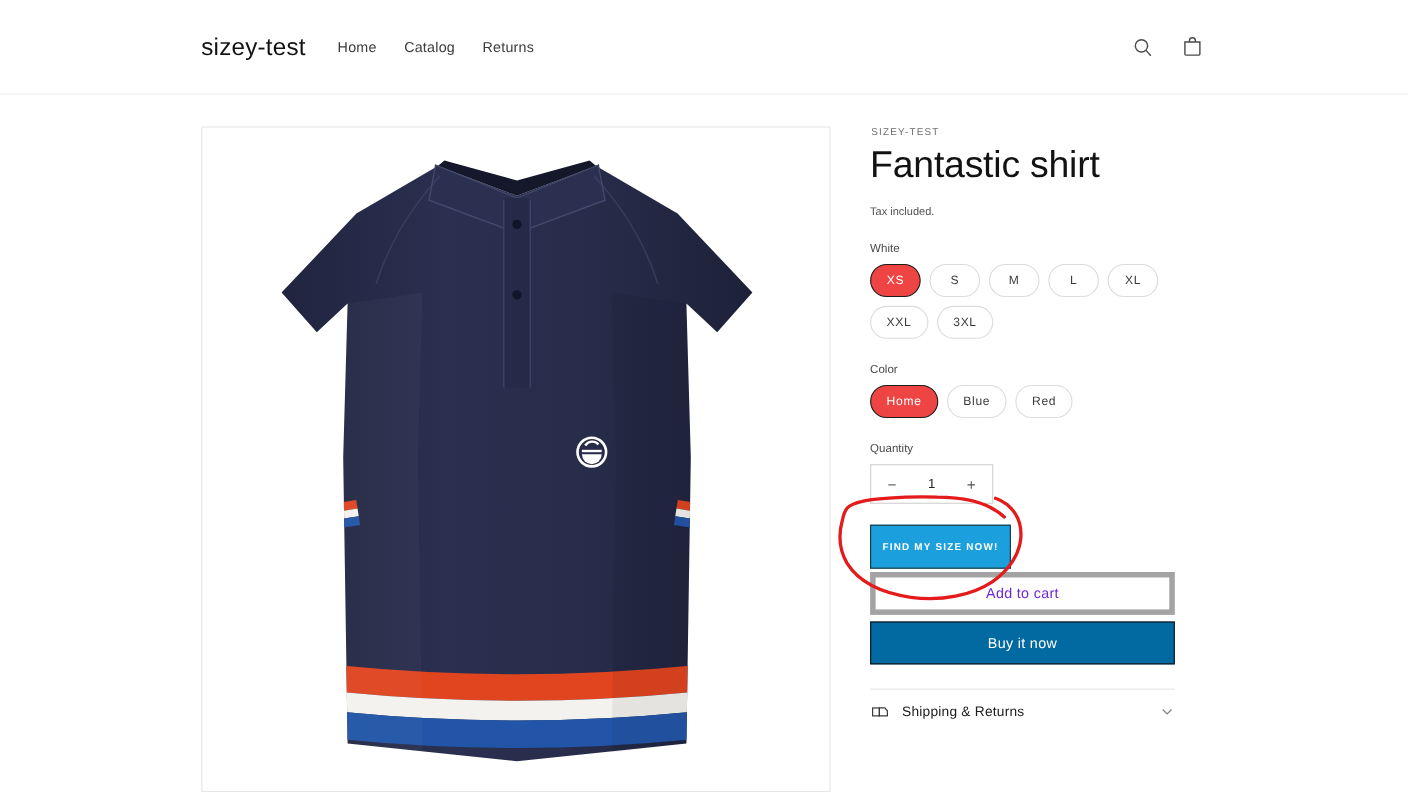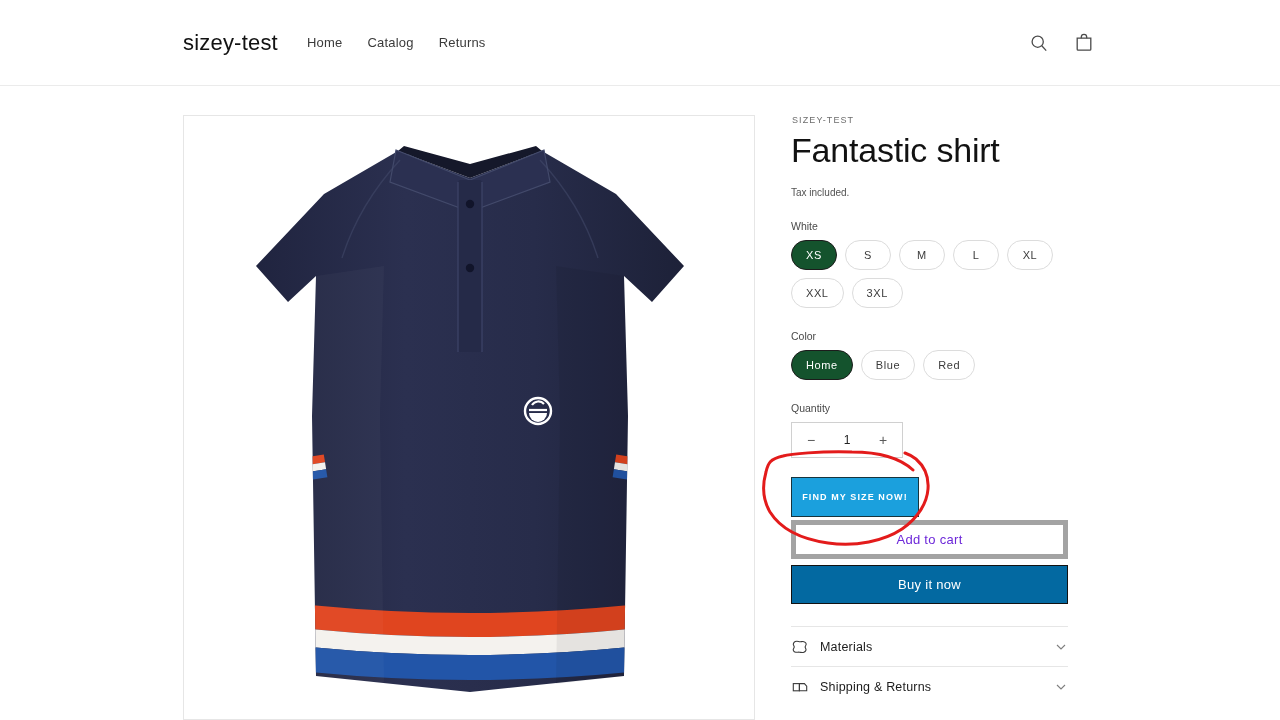--- a/index.html
+++ b/index.html
@@ -97,21 +97,21 @@
     min-width: 46px; height: 30px; padding: 0 14px;
     border-radius: 16px;
     border: 1px solid #dcdcdc;
     background: #fff;
     color: #3b3b3b;
     font-size: 11px; letter-spacing: .6px;
     display: flex; align-items: center; justify-content: center;
     cursor: pointer; white-space: nowrap;
   }
   .pill.selected {
-    background: #14532d; border-color: #1c1c1c; color: #ffffff;
+    background: #ef4444; border-color: #1c1c1c; color: #ffffff;
   }
 
   .qty {
     margin-left: 2px; margin-top: 8px;
     width: 112px; height: 36px;
     border: 1px solid #d0d0d0;
     display: flex; align-items: center; justify-content: space-between;
     padding: 0 11px;
   }
   .qty-btn {
@@ -301,37 +301,20 @@
       </div>
 
       <div class="cta-blue">FIND MY SIZE NOW!</div>
       <div class="btn-wide btn-add">Add to cart</div>
       <div class="btn-wide btn-buy">Buy it now</div>
 
       <div class="accordion">
         <div class="acc-row">
           <span class="acc-icon">
             <svg width="18" height="18" viewBox="0 0 18 18" fill="none">
-              <path d="M4.2 3.6 C2.4 4.6 1.8 6.4 2.8 7.6 C3.6 8.6 3.4 9.6 2.6 10.6
-                       C1.6 11.9 2.6 13.8 4.6 14.2 C6.2 14.5 7.2 14.0 8.6 14.2
-                       C10.2 14.4 11.4 14.9 12.9 14.2 C14.8 13.3 15.6 11.6 14.6 10.4
-                       C13.8 9.4 13.9 8.5 14.7 7.5 C15.8 6.1 14.9 4.2 12.9 3.7
-                       C11.3 3.3 10.2 3.9 8.8 3.7 C7.2 3.5 5.8 2.8 4.2 3.6 Z" stroke="#3b3b3b" stroke-width="1.1" fill="none" stroke-linejoin="round"></path>
-            </svg>
-          </span>
-          <span class="acc-label">Materials</span>
-          <span class="chev">
-            <svg width="14" height="14" viewBox="0 0 14 14" fill="none">
-              <path d="M3 5 L7 9 L11 5" stroke="#3b3b3b" stroke-width="1.1" fill="none"></path>
-            </svg>
-          </span>
-        </div>
-        <div class="acc-row">
-          <span class="acc-icon">
-            <svg width="18" height="18" viewBox="0 0 18 18" fill="none">
               <rect x="2.3" y="5.6" width="6.1" height="7.2" stroke="#3b3b3b" stroke-width="1.1"></rect>
               <path d="M8.4 5.6 H13.4 L15.7 8.2 V12.8 H8.4 Z" stroke="#3b3b3b" stroke-width="1.1" fill="none"></path>
             </svg>
           </span>
           <span class="acc-label">Shipping &amp; Returns</span>
           <span class="chev">
             <svg width="14" height="14" viewBox="0 0 14 14" fill="none">
               <path d="M3 5 L7 9 L11 5" stroke="#3b3b3b" stroke-width="1.1" fill="none"></path>
             </svg>
           </span>

